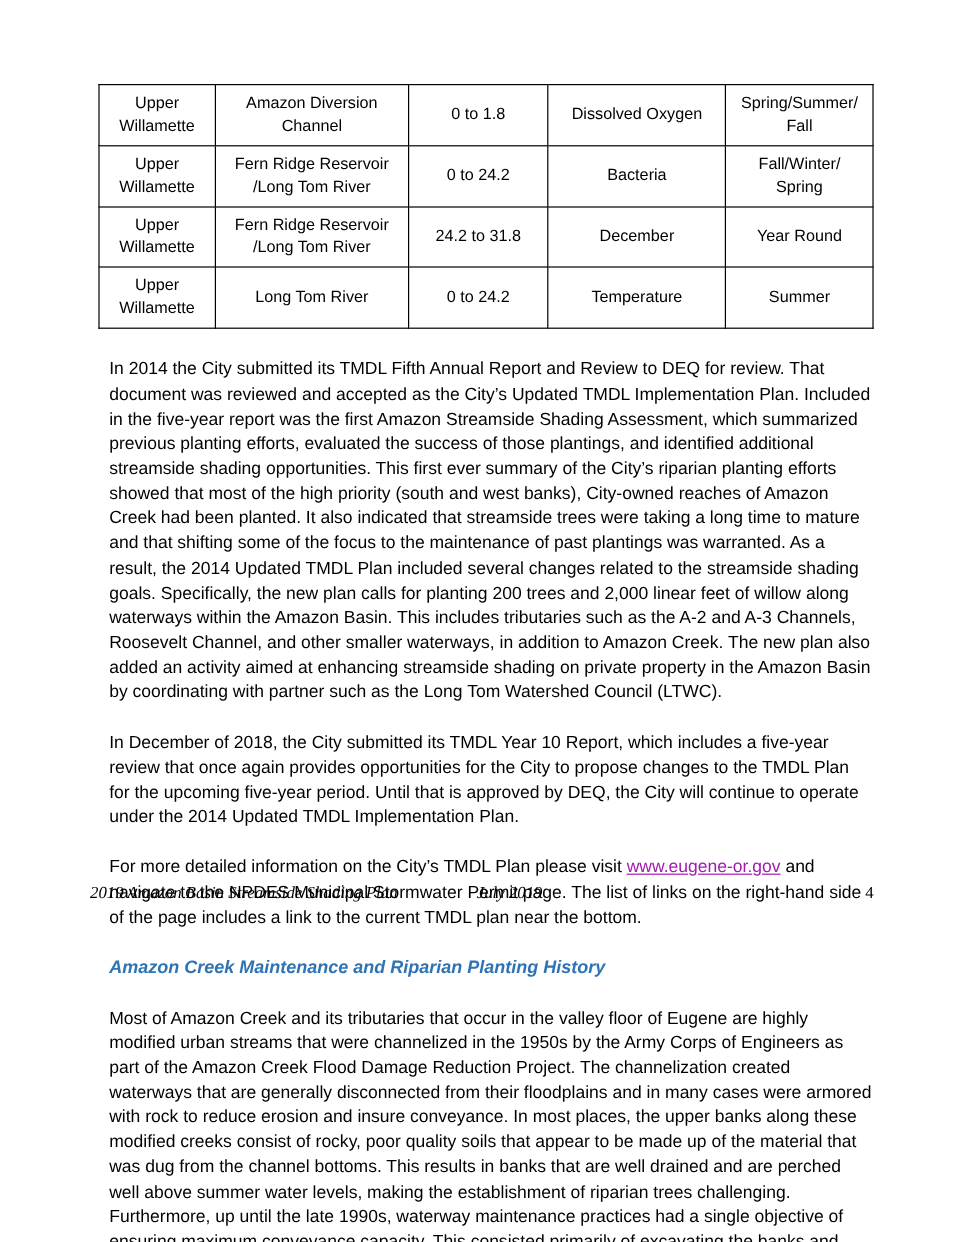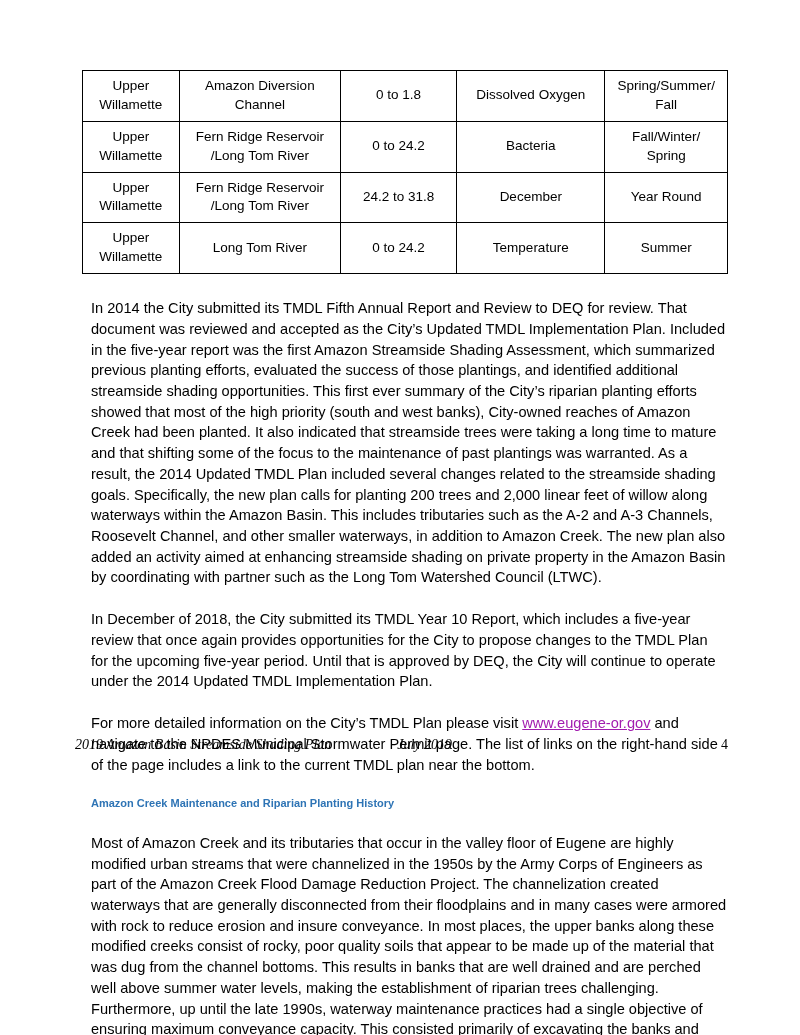--- a/index.html
+++ b/index.html
@@ -36,22 +36,23 @@
   .body-text {
     margin-top: 24px;
     font-size: 14.6px;
     line-height: 1.42;
   }
   .body-text p {
     margin: 0 0 21px 16px;
   }
   .section-heading {
     font-weight: bold;
-    font-size: 11px;
+    font-size: 15px;
     margin: 30px 0 0 0;
+    font-style: italic;
   }
   a.doc-link {
     text-decoration: underline;
     cursor: pointer;
   }
   
   .footer {
     position: absolute;
     left: 75px;
     right: 72px;

